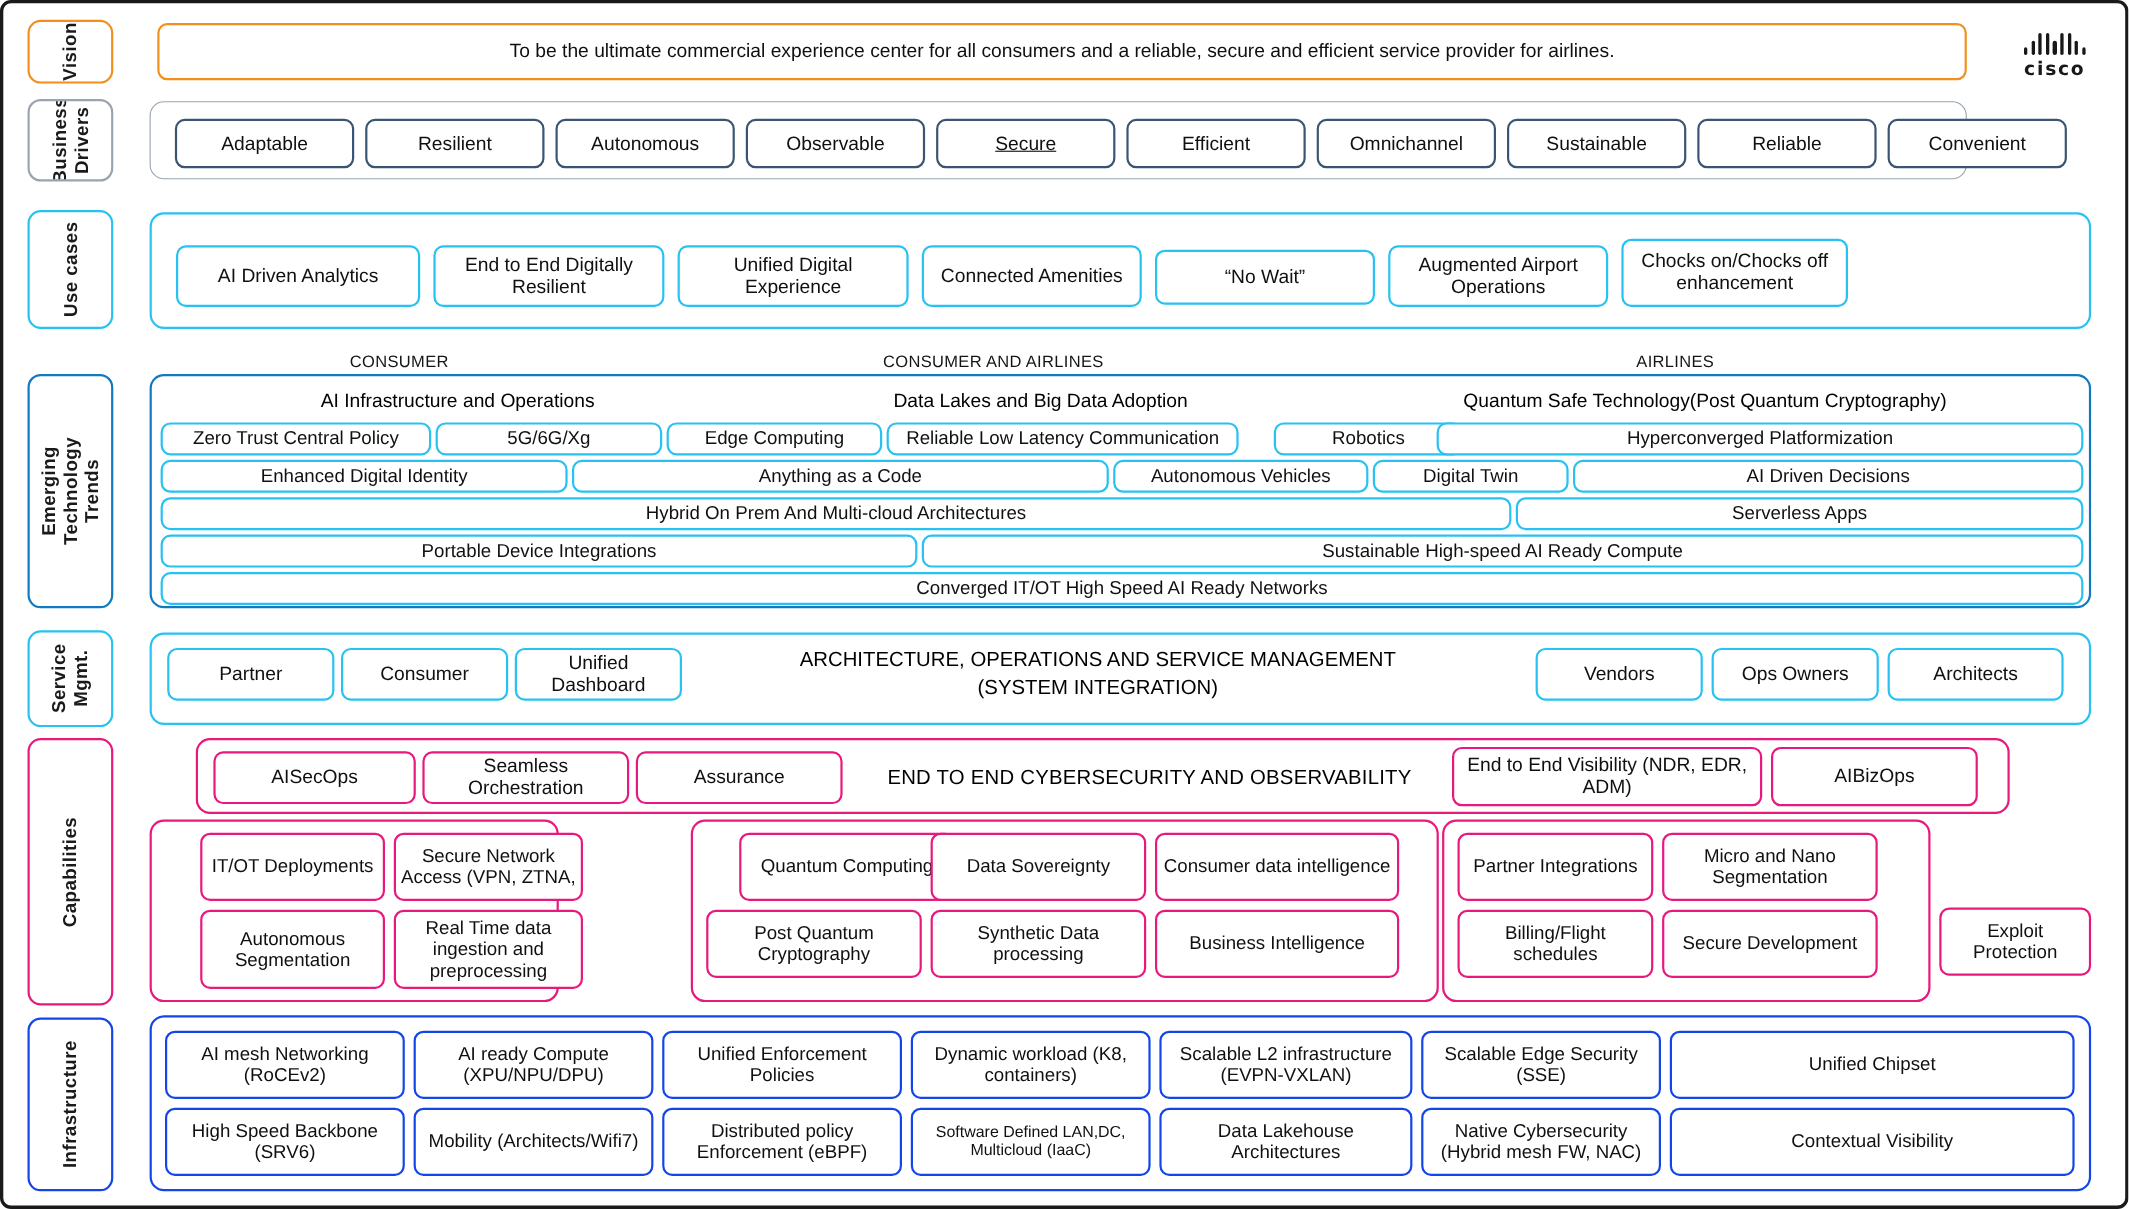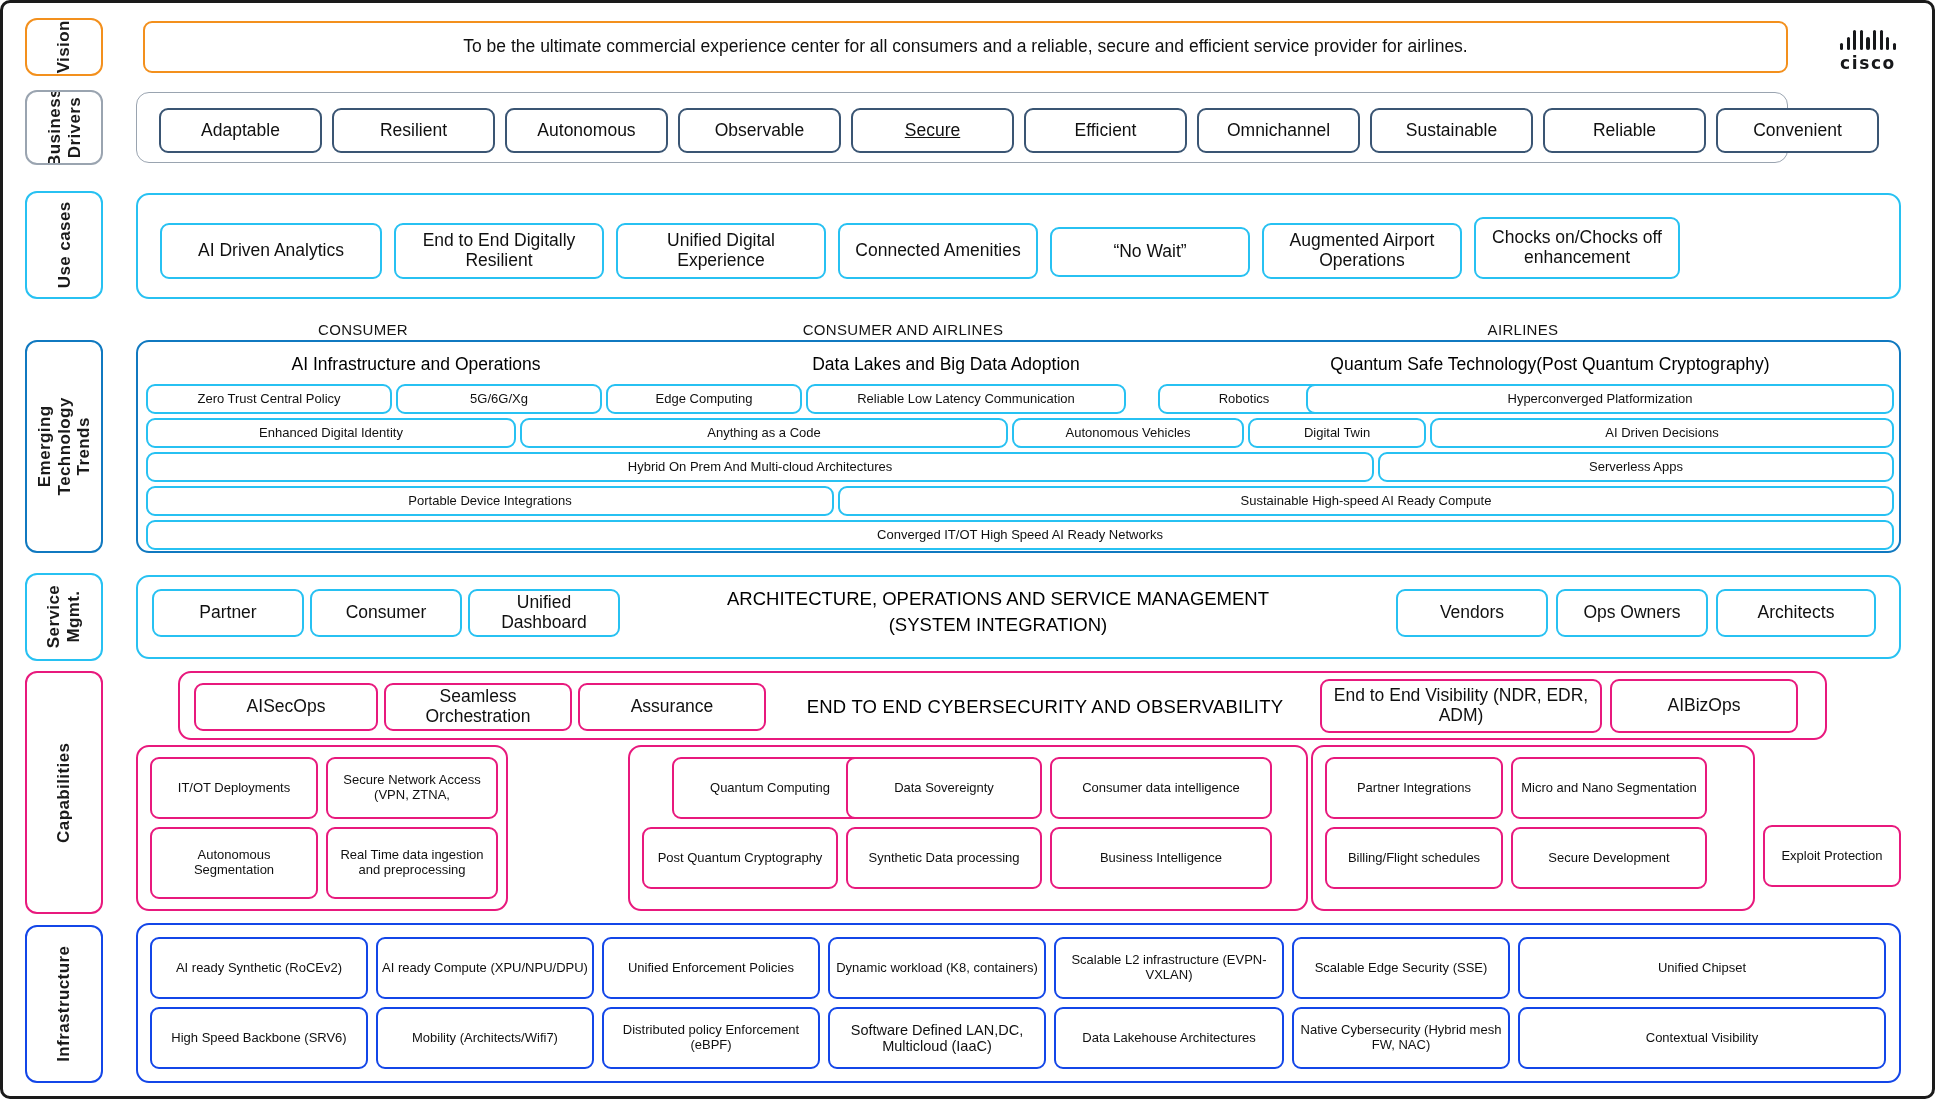--- a/index.html
+++ b/index.html
@@ -55,21 +55,21 @@
 
   
   .c-orange { border-color: #f3901d !important; }
   .c-navy   { border-color: #3a5573 !important; }
   .c-cyan   { border-color: #27c1f2 !important; }
   .c-deep   { border-color: #1079c0 !important; }
   .c-pink   { border-color: #e8197d !important; }
   .c-gray   { border-color: #9aa4b0 !important; }
   .c-royal  { border-color: #1346e8 !important; }
   .t-14 { font-size: 14.5px; }
-  .t-16 { font-size: 13px; }
+  .t-16 { font-size: 17px; }
   .t-17 { font-size: 17.5px; }
   .t-18 { font-size: 18.5px; }
 
   .capcaps { letter-spacing: .2px; }
 
   
   .cisco-wrap {
     position: absolute;
     display: flex; flex-direction: column;
     align-items: center; justify-content: center;
@@ -215,21 +215,21 @@
       <div class="abs bx c-pink t-17" style="left:398px; top:10px; width:188px; height:48px;">Assurance</div>
 
       <div class="abs t-18 capcaps" style="left:598px; top:10px; width:534px; height:48px; display:flex;align-items:center;justify-content:center;text-align:center;">END TO END CYBERSECURITY AND OBSERVABILITY</div>
 
       <div class="abs bx c-pink t-17" style="left:1140px; top:6px; width:282px; height:54px;">End to End Visibility (NDR, EDR, ADM)</div>
       <div class="abs bx c-pink t-17" style="left:1430px; top:6px; width:188px; height:54px;">AIBizOps</div>
     </div>
   </div>
 
   <div class="abs sect c-pink" style="left:133px; top:742px; width:372px; height:166px;">
-    <div style="position:relative; width:100%; height:100%;">
+    <div style="position:relative; width:100%; height:100%;margin-left:32px;">
       <div class="abs bx c-pink t-16" style="left:12px;  top:10px; width:168px; height:62px;">IT/OT Deployments</div>
       <div class="abs bx c-pink t-16" style="left:188px; top:10px; width:172px; height:62px;">Secure Network Access (VPN, ZTNA,</div>
       <div class="abs bx c-pink t-16" style="left:12px;  top:80px; width:168px; height:72px;">Autonomous Segmentation</div>
       <div class="abs bx c-pink t-16" style="left:188px; top:80px; width:172px; height:72px;">Real Time data ingestion and preprocessing</div>
     </div>
   </div>
 
   <div class="abs sect c-pink" style="left:625px; top:742px; width:680px; height:166px;">
     <div style="position:relative; width:100%; height:100%;">
       <div class="abs bx c-pink t-16" style="left:12px;  top:10px; width:196px; height:62px;margin-left:30px;">Quantum Computing</div>
@@ -251,21 +251,21 @@
   </div>
 
   <div class="abs bx c-pink t-16" style="left:1760px; top:822px; width:138px; height:62px;">Exploit Protection</div>
 
   <div class="abs rowlabel c-royal" style="left:22px; top:922px; width:78px; height:158px;">
     <span>Infrastructure</span>
   </div>
   <div class="abs sect c-royal" style="left:133px; top:920px; width:1765px; height:160px;">
     <div style="position:relative; width:100%; height:100%;">
 
-      <div class="abs bx c-royal t-16" style="left:12px;   top:12px; width:218px; height:62px;">AI ready Synthetic (RoCEv2)</div>
+      <div class="abs bx c-royal t-16" style="left:12px;   top:12px; width:218px; height:62px;">AI mesh Networking (RoCEv2)</div>
       <div class="abs bx c-royal t-16" style="left:238px;  top:12px; width:218px; height:62px;">AI ready Compute (XPU/NPU/DPU)</div>
       <div class="abs bx c-royal t-16" style="left:464px;  top:12px; width:218px; height:62px;">Unified Enforcement Policies</div>
       <div class="abs bx c-royal t-16" style="left:690px;  top:12px; width:218px; height:62px;">Dynamic workload (K8, containers)</div>
       <div class="abs bx c-royal t-16" style="left:916px;  top:12px; width:230px; height:62px;">Scalable L2 infrastructure (EVPN-VXLAN)</div>
       <div class="abs bx c-royal t-16" style="left:1154px; top:12px; width:218px; height:62px;">Scalable Edge Security (SSE)</div>
       <div class="abs bx c-royal t-16" style="left:1380px; top:12px; width:368px; height:62px;">Unified Chipset</div>
 
       <div class="abs bx c-royal t-16" style="left:12px;   top:82px; width:218px; height:62px;">High Speed Backbone (SRV6)</div>
       <div class="abs bx c-royal t-16" style="left:238px;  top:82px; width:218px; height:62px;">Mobility (Architects/Wifi7)</div>
       <div class="abs bx c-royal t-16" style="left:464px;  top:82px; width:218px; height:62px;">Distributed policy Enforcement (eBPF)</div>

